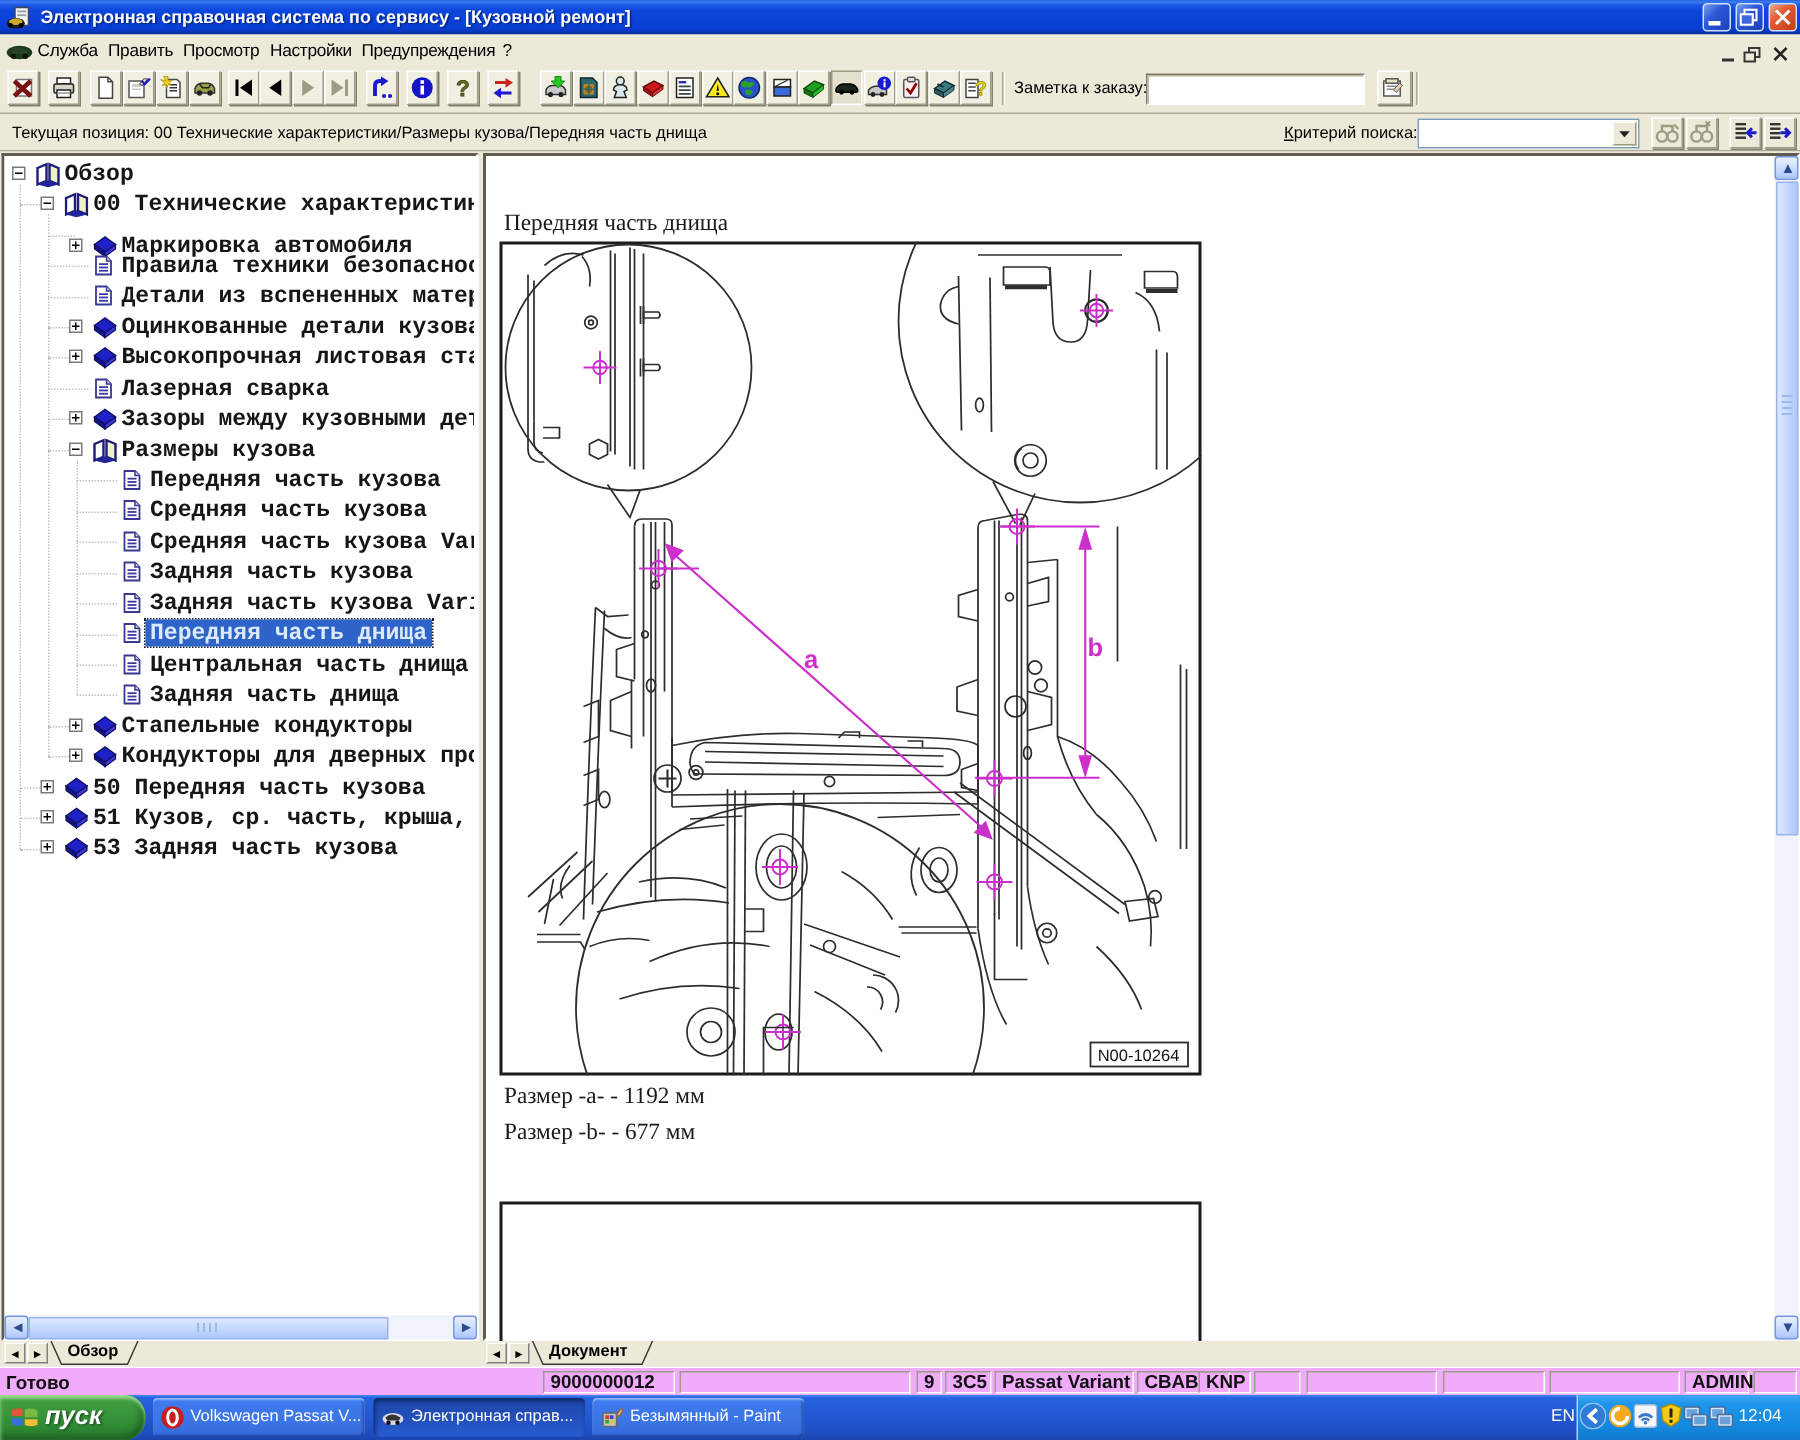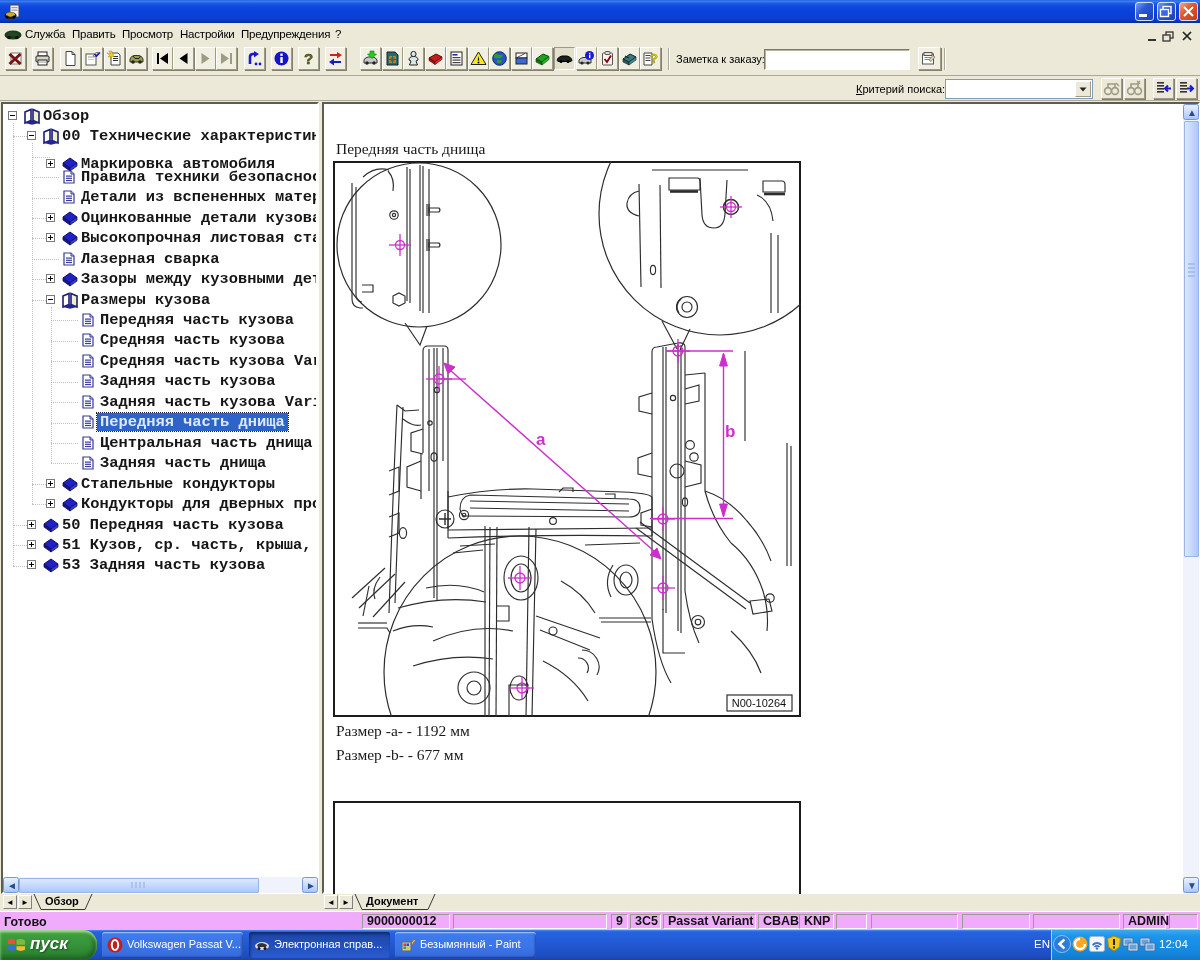--- a/index.html
+++ b/index.html
@@ -51,20 +51,21 @@
 <div id="titlebar">
   <svg class="abs" style="left:4px;top:3px" width="17" height="17" viewBox="0 0 17 17">
       <rect x="6" y="2" width="9" height="12" fill="#f0f0f8" stroke="#445"></rect>
       <rect x="7.5" y="4" width="6" height="1.2" fill="#99a"></rect>
       <rect x="7.5" y="6.5" width="6" height="1.2" fill="#99a"></rect>
       <ellipse cx="6.5" cy="12.5" rx="6" ry="3.5" fill="#1a1a1a"></ellipse>
       <ellipse cx="6.5" cy="11.5" rx="4.5" ry="2.2" fill="#caa832"></ellipse>
       <circle cx="3" cy="14" r="1.6" fill="#000"></circle>
       <circle cx="10" cy="14" r="1.6" fill="#000"></circle>
     </svg>
+  <span class="ttl">Электронная справочная система по сервису - [Кузовной ремонт]</span>
   <div class="tbtn b1"><svg width="17" height="17">
         <rect x="3" y="11" width="8" height="3" fill="#fff"></rect>
       </svg></div>
   <div class="tbtn b2"><svg width="17" height="17">
         <rect x="5" y="3.5" width="8" height="7" fill="none" stroke="#fff" stroke-width="1.4"></rect>
         <rect x="2.5" y="6.5" width="8" height="7" fill="#3c66dd" stroke="#fff" stroke-width="1.4"></rect>
       </svg></div>
   <div class="tbtn b3"><svg width="17" height="17">
         <path d="M4 4 L13 13 M13 4 L4 13" stroke="#fff" stroke-width="2"></path>
       </svg></div>
@@ -302,20 +303,21 @@
         <rect x="2.5" y="4" width="11" height="10" fill="#fff" stroke="#555"></rect>
         <rect x="4" y="2.5" width="8" height="3" fill="#e8e4d0" stroke="#555"></rect>
         <rect x="4.5" y="7" width="7" height="1" fill="#888"></rect>
         <rect x="4.5" y="9" width="7" height="1" fill="#888"></rect>
         <path d="M9 10 L13 5.5 L15 7 L11 11.5 Z" fill="#e8d0a0" stroke="#555" stroke-width=".6"></path>
       </svg>
     </div>
 <div class="tsep" style="left:944px"></div>
 </div>
 <div id="posbar">
+  <span class="lbl" style="left:8px">Текущая позиция: 00 Технические характеристики/Размеры кузова/Передняя часть днища</span>
   <span class="lbl" style="left:856px"><u>К</u>ритерий поиска:</span>
   <div class="abs" style="left:945px;top:2px;width:148px;height:20px;background:#fff;border:1px solid #7F9DB9;">
      <div class="abs" style="right:1px;top:1px;width:16px;height:16px;background:#ECE9D8;border:1px solid;border-color:#fff #9d9b84 #9d9b84 #fff;"><svg width="14" height="14">
           <path d="M3.5 5.5 L7 9.5 L10.5 5.5 Z" fill="#222"></path>
         </svg></div>
   </div>
 <div class="abs" style="left:1101px;top:1px;width:21px;height:21px;background:#ECE9D8;border:1px solid;border-color:#fff #9d9b84 #9d9b84 #fff;box-shadow:1px 1px 0 #82816E;"><svg width="19" height="19" viewBox="0 0 19 19">
         <circle cx="6" cy="12" r="3.4" fill="none" stroke="#9d9b84" stroke-width="1.6"></circle>
         <circle cx="13" cy="12" r="3.4" fill="none" stroke="#9d9b84" stroke-width="1.6"></circle>
         <path d="M6 8.5 L6 5 L13 5 L13 8.5" fill="none" stroke="#9d9b84" stroke-width="1.6"></path>

